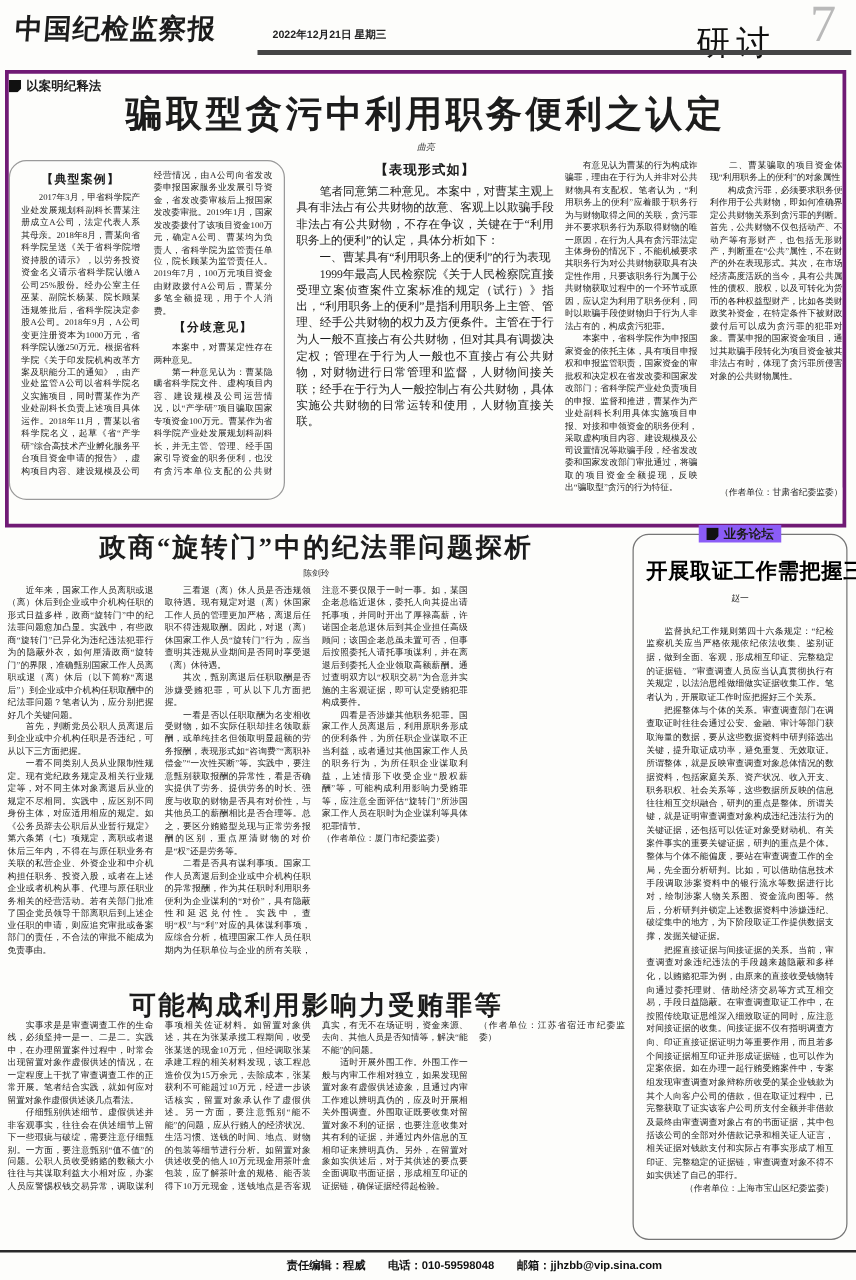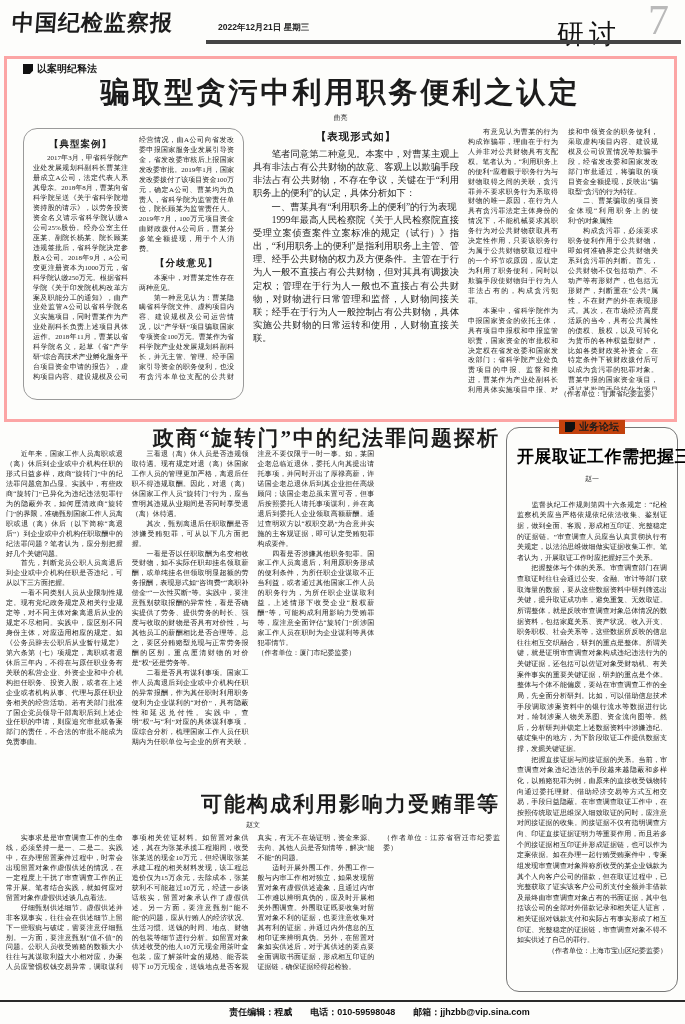--- a/index.html
+++ b/index.html
@@ -31,33 +31,33 @@
     position:absolute; right:16px; top:-4px;
     font-size:42px; color:#b9b9b9; font-weight:normal;
   }
   .masthead-rule {
     position:absolute; top:40px; left:206px; width:475px; height:4px;
     background:#454545;
   }
   
   .red-box {
     position:absolute; left:4px; top:56px; width:673px; height:366px;
-    border:3px solid #fca5a5; background:#fdfdfb;
-    padding:3px 16px 6px;
+    border:3px solid #701a75; background:#fdfdfb;
+    padding:3px 0 6px;
   }
   .col-tag { display:flex; align-items:center; gap:4px; font-size:10px; font-weight:bold; }
   .mark-icon {
     display:inline-block; width:10px; height:10px; background:#111;
     clip-path:polygon(0 0,100% 0,100% 68%,68% 100%,0 100%);
   }
   .main-headline {
     text-align:center; font-size:29px; font-weight:bold; letter-spacing:3px;
     margin-top:1px; line-height:1.1;
   }
-  .main-byline { text-align:center; font-size:7px; color:#333; margin:4px 0 5px; }
+  .main-byline { text-align:center; font-size:7px; color:#333; margin:4px 0 5px;font-style:italic; }
   .mb-body { display:flex; gap:9px; height:272px; overflow:hidden; }
   .flow { white-space:pre-line; text-align:justify; }
   .sec-head {
     text-align:center; font-weight:bold; font-size:9.5px;
     letter-spacing:1px; margin:2px 0 3px;
   }
   .case-box {
     width:221px; min-width:221px; height:100%;
     border:1px solid #9a9a9a; border-radius:14px;
     padding:7px 9px;
@@ -73,39 +73,39 @@
   }
   .unit-abs {
     position:absolute; right:0; bottom:0; background:#fdfdfb;
     font-size:7px; padding-left:4px;text-align:right;
   }
   
   .article { position:absolute; left:6px; width:494px; }
   .article2 { top:426px; }
   .article3 { top:792px; }
   .art-headline {
-    text-align:right; font-size:21px; font-weight:bold;
+    text-align:center; font-size:21px; font-weight:bold;
     letter-spacing:2px; line-height:1.15;
   }
   .art-byline { text-align:center; font-size:7px; color:#333; margin:4px 0 4px; }
   .art-body {
     column-count:4; column-gap:9px; column-fill:auto;
     font-size:7px; line-height:1.42; overflow:hidden;
   }
   .article2 .art-body { height:304px; }
   .article3 .art-body { height:146px; }
   
   .forum {
     position:absolute; left:506px; top:427px; width:172px; height:565px;
     border:1px solid #767676; border-radius:13px;
     padding:12px 10px 8px;
   }
   .forum-tab {
     position:absolute; top:-8px; left:50%; transform:translateX(-50%);
-    background:#c2410c; padding:0 6px;
+    background:#8b5cf6; padding:0 6px;
     display:flex; align-items:center; gap:4px;
     font-size:10px; font-weight:bold; white-space:nowrap;
   }
   .forum-headline {
     margin-top:5px; text-align:center; white-space:nowrap;
     font-size:17px; font-weight:bold; color:#000000; letter-spacing:0.5px;
   }
   .forum-byline { text-align:center; font-size:7px; color:#333; margin:6px 0 5px; }
   .forum-body {
     font-size:7px; line-height:1.52; height:468px; overflow:hidden;
@@ -157,34 +157,34 @@
 　　本案中，省科学院作为申报国家资金的依托主体，具有项目申报权和申报监管职责，国家资金的审批权和决定权在省发改委和国家发改部门；省科学院产业处负责项目的申报、监督和推进，曹某作为产业处副科长利用具体实施项目申报、对接和申领资金的职务便利，采取虚构项目内容、建设规模及公司设置情况等欺骗手段，经省发改委和国家发改部门审批通过，将骗取的项目资金全额提现，反映出“骗取型”贪污的行为特征。
 　　二、曹某骗取的项目资金体现“利用职务上的便利”的对象属性
 　　构成贪污罪，必须要求职务便利作用于公共财物，即如何准确界定公共财物关系到贪污罪的判断。首先，公共财物不仅包括动产、不动产等有形财产，也包括无形财产，判断重在“公共”属性，不在财产的外在表现形式。其次，在市场经济高度活跃的当今，具有公共属性的债权、股权，以及可转化为货币的各种权益型财产，比如各类财政奖补资金，在特定条件下被财政拨付后可以成为贪污罪的犯罪对象。曹某申报的国家资金项目，通过其欺骗手段转化为项目资金被其非法占有时，体现了贪污罪所侵害对象的公共财物属性。</div>
       <div class="unit-abs">（作者单位：甘肃省纪委监委）</div>
     </div>
   </div>
 </div>
 
 <div class="article article2">
   <div class="art-headline">政商“旋转门”中的纪法罪问题探析</div>
+  <div class="art-byline">陈剑玲</div>
   <div class="art-body flow">　　近年来，国家工作人员离职或退（离）休后到企业或中介机构任职的形式日益多样，政商“旋转门”中的纪法罪问题愈加凸显。实践中，有些政商“旋转门”已异化为违纪违法犯罪行为的隐蔽外衣，如何厘清政商“旋转门”的界限，准确甄别国家工作人员离职或退（离）休后（以下简称“离退后”）到企业或中介机构任职取酬中的纪法罪问题？笔者认为，应分别把握好几个关键问题。
 　　首先，判断党员公职人员离退后到企业或中介机构任职是否违纪，可从以下三方面把握。
 　　一看不同类别人员从业限制性规定。现有党纪政务规定及相关行业规定等，对不同主体对象离退后从业的规定不尽相同。实践中，应区别不同身份主体，对应适用相应的规定。如《公务员辞去公职后从业暂行规定》第六条第（七）项规定，离职或者退休后三年内，不得在与原任职业务有关联的私营企业、外资企业和中介机构担任职务、投资入股，或者在上述企业或者机构从事、代理与原任职业务相关的经营活动。若有关部门批准了国企党员领导干部离职后到上述企业任职的申请，则应追究审批或备案部门的责任，不合法的审批不能成为免责事由。
 　　三看退（离）休人员是否违规领取待遇。现有规定对退（离）休国家工作人员的管理更加严格，离退后任职不得违规取酬。因此，对退（离）休国家工作人员“旋转门”行为，应当查明其违规从业期间是否同时享受退（离）休待遇。
 　　其次，甄别离退后任职取酬是否涉嫌受贿犯罪，可从以下几方面把握。
 　　一看是否以任职取酬为名变相收受财物，如不实际任职却挂名领取薪酬，或单纯挂名但领取明显超额的劳务报酬，表现形式如“咨询费”“离职补偿金”“一次性买断”等。实践中，要注意甄别获取报酬的异常性，看是否确实提供了劳务、提供劳务的时长、强度与收取的财物是否具有对价性，与其他员工的薪酬相比是否合理等。总之，要区分贿赂型兑现与正常劳务报酬的区别，重点厘清财物的对价是“权”还是劳务等。
 　　二看是否具有谋利事项。国家工作人员离退后到企业或中介机构任职的异常报酬，作为其任职时利用职务便利为企业谋利的“对价”，具有隐蔽性和延迟兑付性。实践中，查明“权”与“利”对应的具体谋利事项，应综合分析，梳理国家工作人员任职期内为任职单位与企业的所有关联，注意不要仅限于一时一事。如，某国企老总临近退休，委托人向其提出请托事项，并同时开出了厚禄高薪，许诺国企老总退休后到其企业担任高级顾问；该国企老总虽未置可否，但事后按照委托人请托事项谋利，并在离退后到委托人企业领取高额薪酬。通过查明双方以“权职交易”为合意并实施的主客观证据，即可认定受贿犯罪构成要件。
 　　四看是否涉嫌其他职务犯罪。国家工作人员离退后，利用原职务形成的便利条件，为所任职企业谋取不正当利益，或者通过其他国家工作人员的职务行为，为所任职企业谋取利益，上述情形下收受企业“股权薪酬”等，可能构成利用影响力受贿罪等，应注意全面评估“旋转门”所涉国家工作人员在职时为企业谋利等具体犯罪情节。
 （作者单位：厦门市纪委监委）</div>
 </div>
 
 <div class="article article3">
   <div class="art-headline">可能构成利用影响力受贿罪等</div>
-  <div class="art-byline">赵文</div>
   <div class="art-body flow">　　实事求是是审查调查工作的生命线，必须坚持一是一、二是二。实践中，在办理留置案件过程中，时常会出现留置对象作虚假供述的情况，在一定程度上干扰了审查调查工作的正常开展。笔者结合实践，就如何应对留置对象作虚假供述谈几点看法。
 　　仔细甄别供述细节。虚假供述并非客观事实，往往会在供述细节上留下一些瑕疵与破绽，需要注意仔细甄别。一方面，要注意甄别“值不值”的问题。公职人员收受贿赂的数额大小往往与其谋取利益大小相对应，办案人员应警惕权钱交易异常，调取谋利事项相关佐证材料。如留置对象供述，其在为张某承揽工程期间，收受张某送的现金10万元，但经调取张某承建工程的相关材料发现，该工程总造价仅为15万余元，去除成本，张某获利不可能超过10万元，经进一步谈话核实，留置对象承认作了虚假供述。另一方面，要注意甄别“能不能”的问题，应从行贿人的经济状况、生活习惯、送钱的时间、地点、财物的包装等细节进行分析。如留置对象供述收受的他人10万元现金用茶叶盒包装，应了解茶叶盒的规格、能否装得下10万元现金，送钱地点是否客观真实，有无不在场证明，资金来源、去向、其他人员是否知情等，解决“能不能”的问题。
 　　适时开展外围工作。外围工作一般与内审工作相对独立，如果发现留置对象有虚假供述迹象，且通过内审工作难以辨明真伪的，应及时开展相关外围调查。外围取证既要收集对留置对象不利的证据，也要注意收集对其有利的证据，并通过内外信息的互相印证来辨明真伪。另外，在留置对象如实供述后，对于其供述的要点要全面调取书面证据，形成相互印证的证据链，确保证据经得起检验。
 （作者单位：江苏省宿迁市纪委监委）</div>
 </div>
 
 <div class="forum">
   <div class="forum-tab">
     <span class="mark-icon"></span>
     <span>业务论坛</span>

